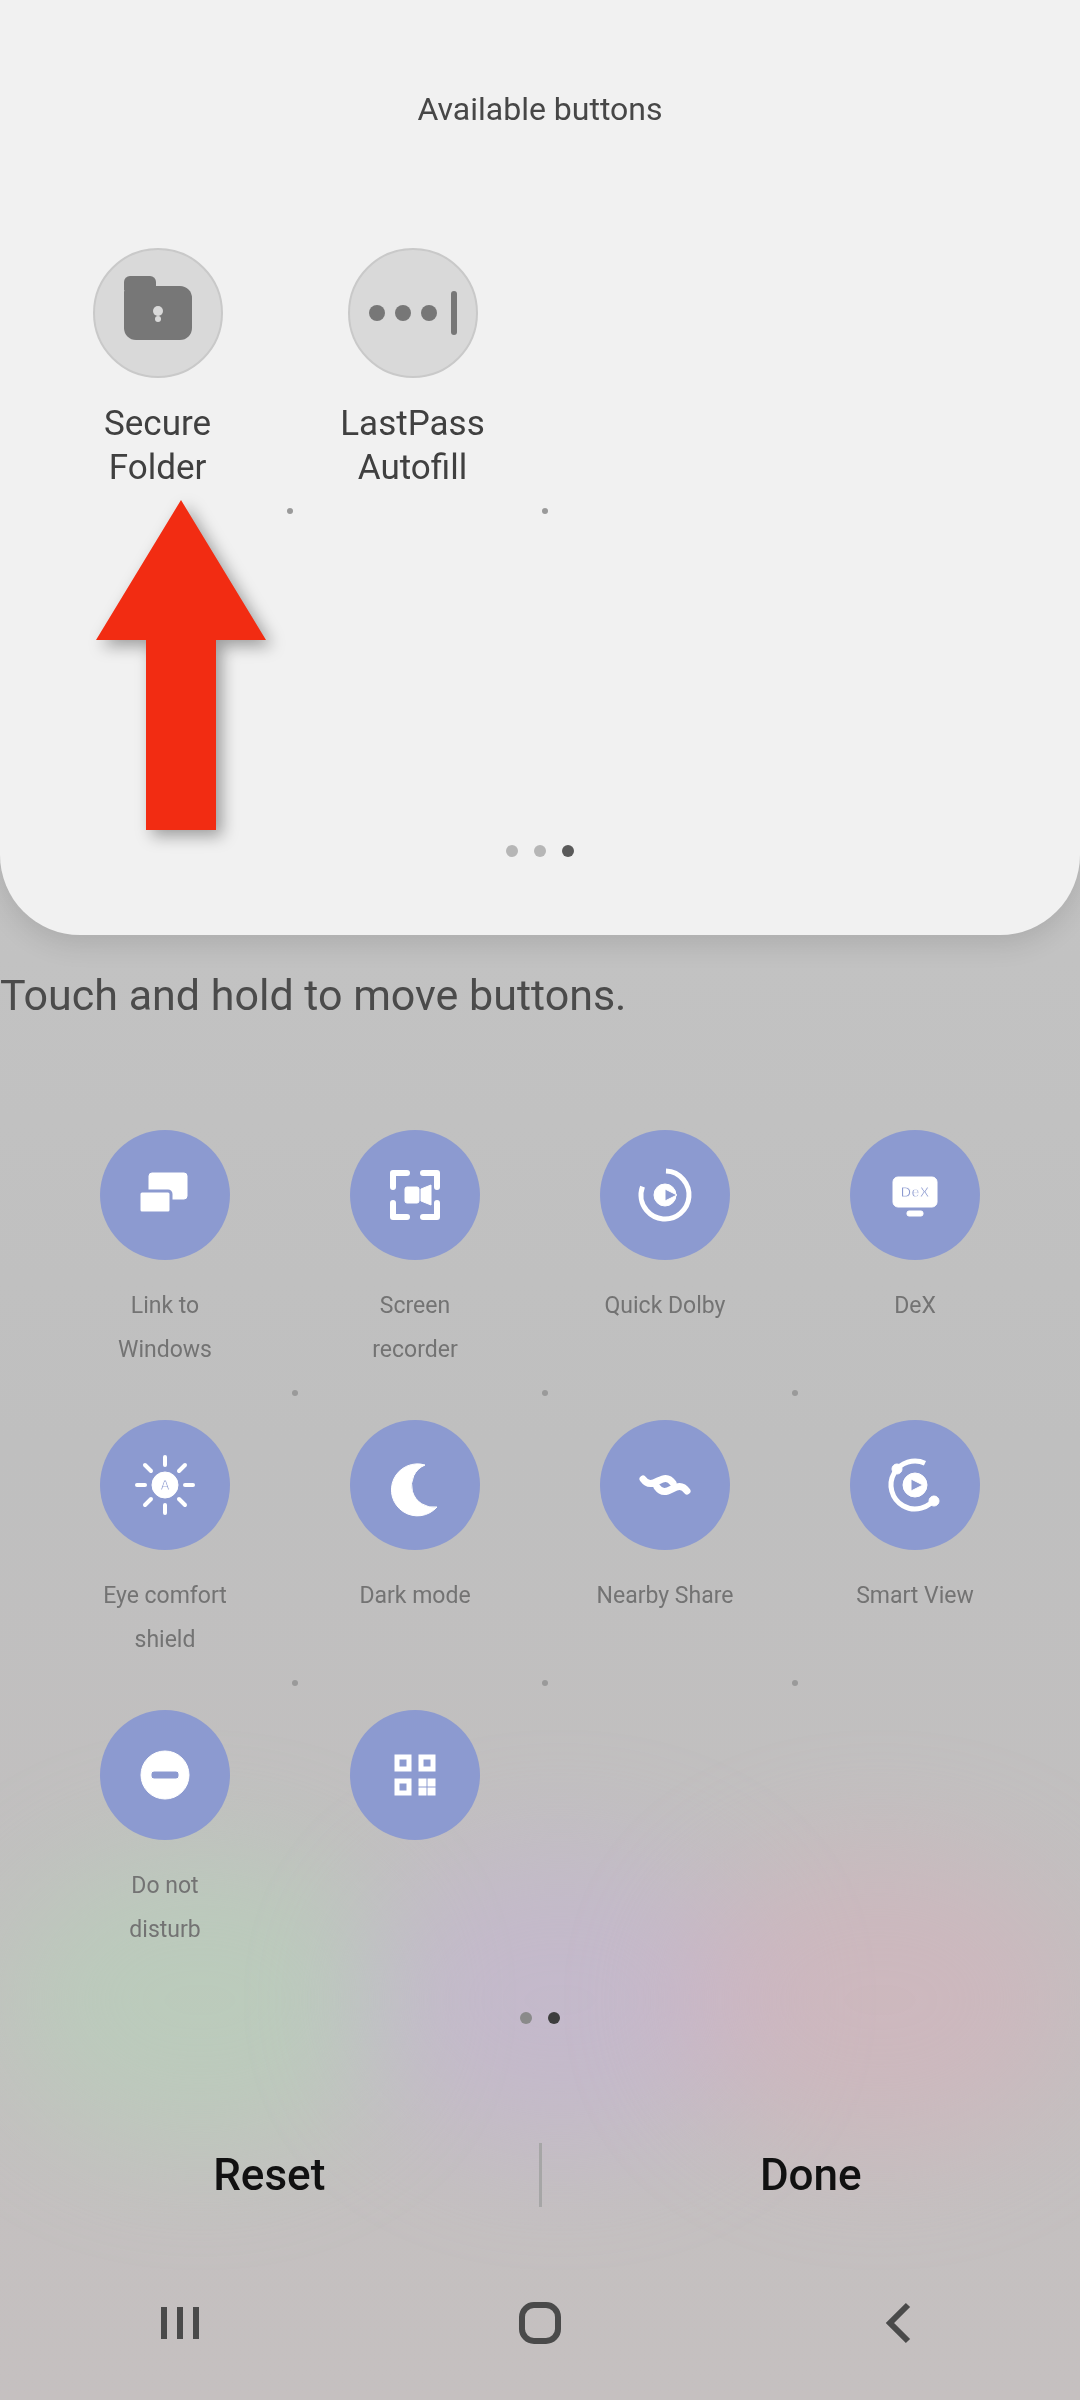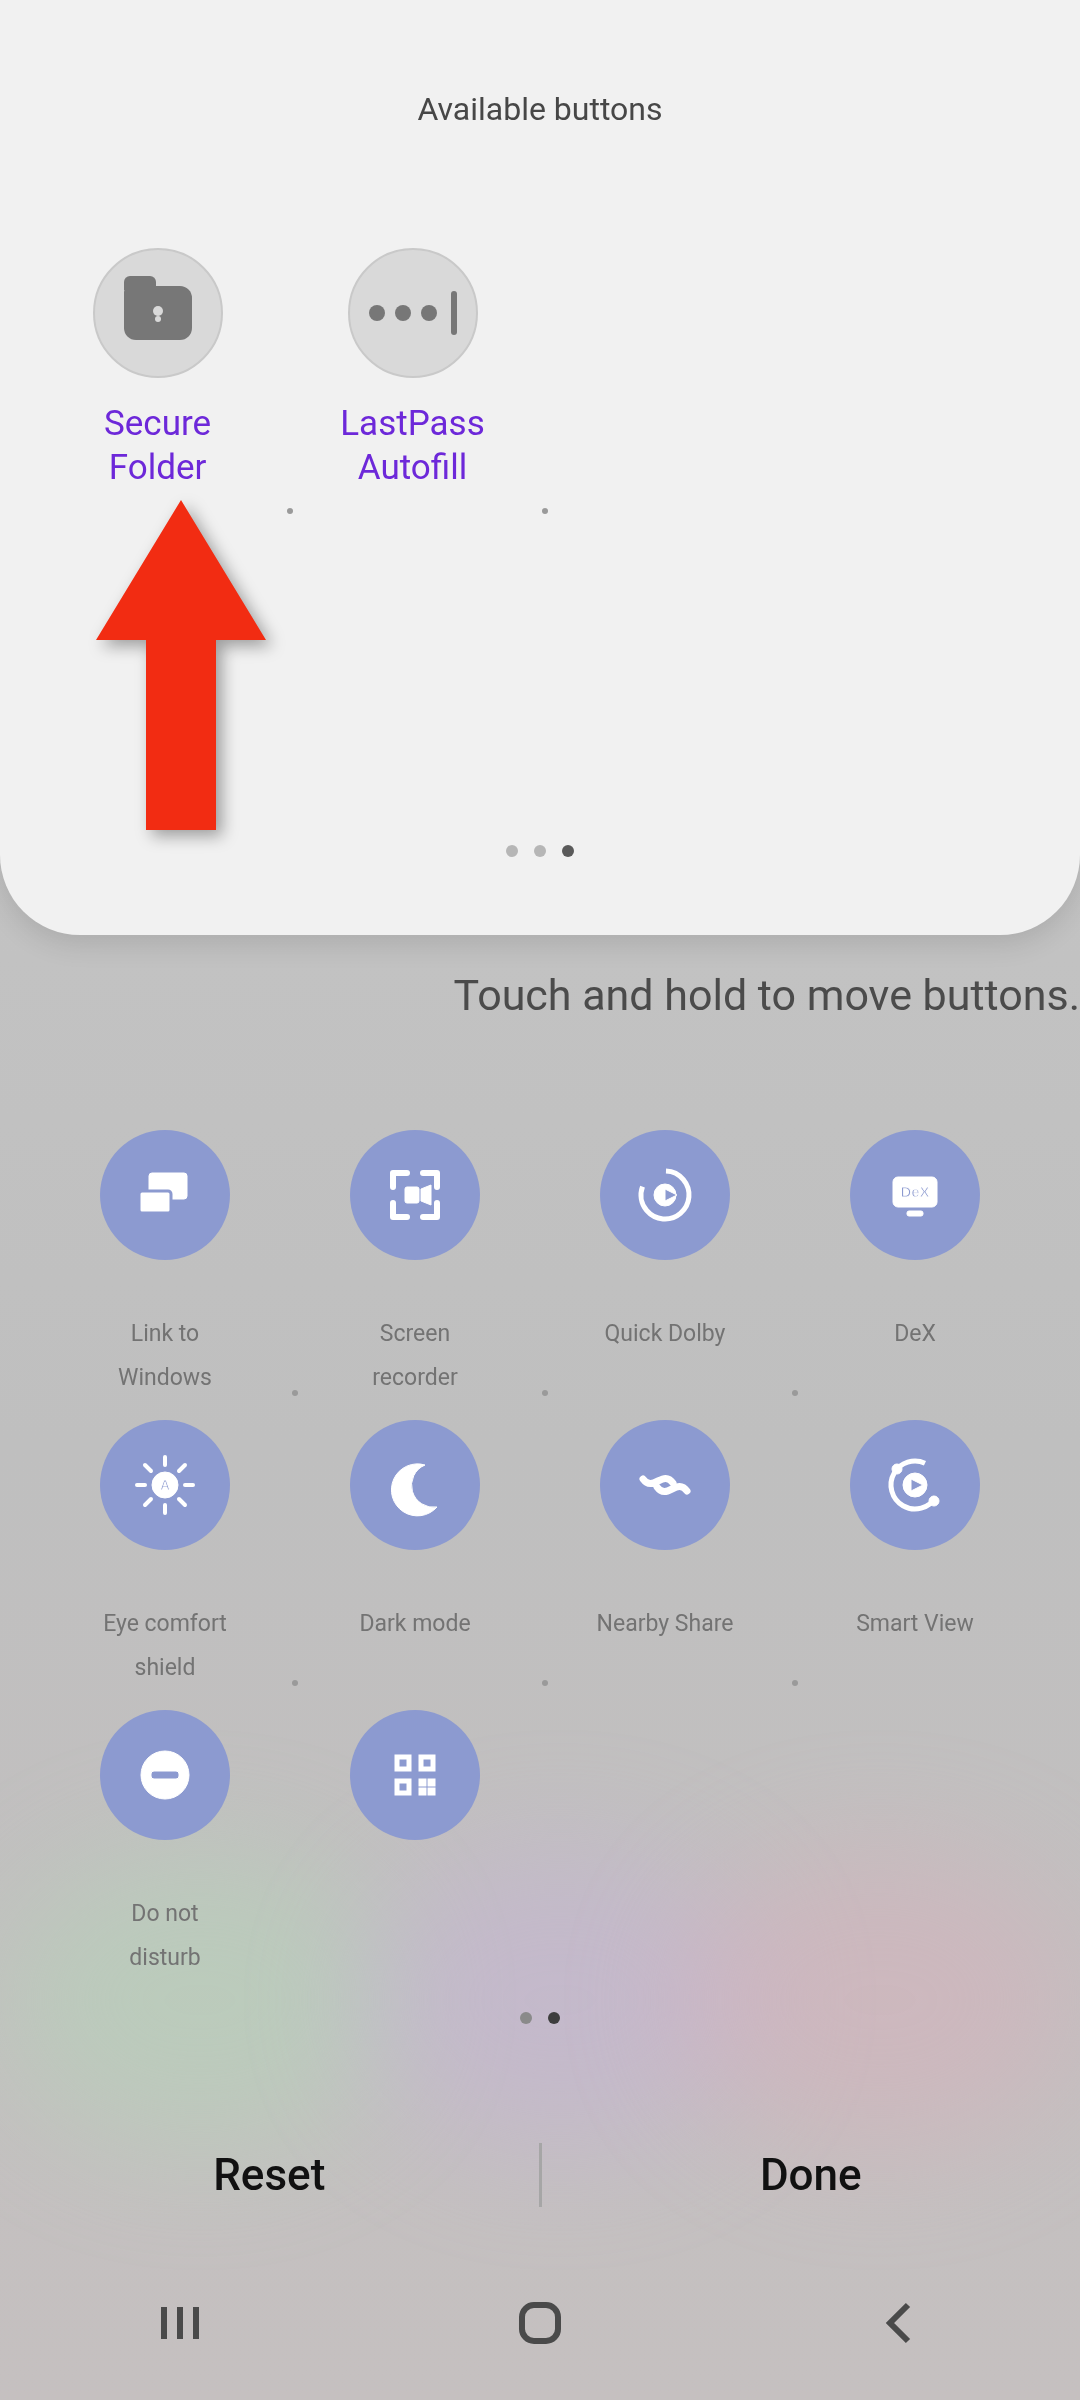--- a/index.html
+++ b/index.html
@@ -60,21 +60,21 @@
     border: 2px solid #c9c9c9;
   }
   .circle.blue {
     background: #8c9ad0;
   }
   .tile-label {
     margin-top: 24px;
     text-align: center;
     font-size: 35px;
     line-height: 44px;
-    color: #6d28d9;
+    color: #404040;
     white-space: pre-line;
     font-weight: 400;
   }
   .subdot {
     position: absolute;
     right: -8px;
     top: 260px;
     width: 6px; height: 6px;
     background: #9a9a9a;
     border-radius: 50%;
@@ -99,35 +99,34 @@
   .dots { position:absolute; left:50%; transform:translateX(-50%); display:flex; gap:16px; }
   .dots.top { bottom: 78px; }
   .dots span { width:12px; height:12px; border-radius:50%; background:#b6b6b6; }
   .dots span.active { background:#5a5a5a; }
 
   
   .instruction {
     position:absolute;
     top: 970px;
     left:0; right:0;
-    text-align:right;
+    text-align:left;
     color:#4b4b4b;
     font-size: 43px;
-    margin-left: 12px;
   }
 
   
   .active-area {
     position:absolute;
     top: 1130px;
     left:0; right:0;
     padding: 0 30px;
   }
   .active-area .grid { padding: 0 10px; }
-  .active-area .tile { height: 290px; gap: 28px; }
+  .active-area .tile { height: 290px; }
   .active-area .tile-label { color:#737373; font-size:23px; }
 
   .active-dots { position:absolute; top: 2012px; left:50%; transform:translateX(-50%); display:flex; gap:16px; }
   .active-dots span { width:12px; height:12px; border-radius:50%; background:#8a8a8a; }
   .active-dots span.active { background:#3d3d3d; }
 
   
   .blue svg { width:72px; height:72px; fill:#fff; stroke:#fff; }
 
   

